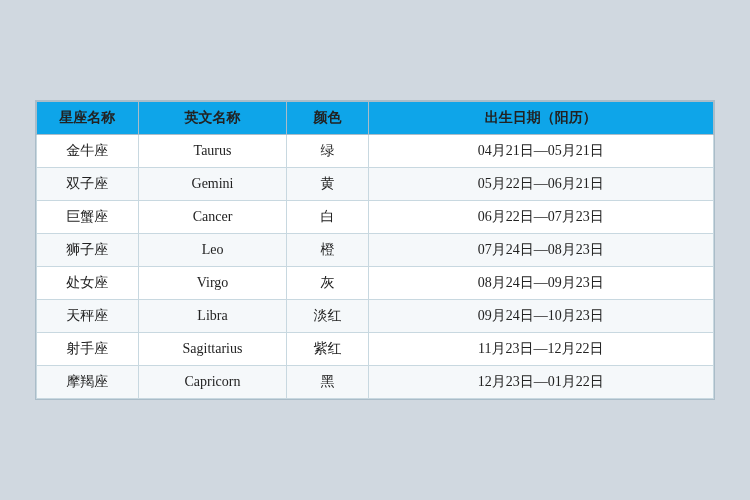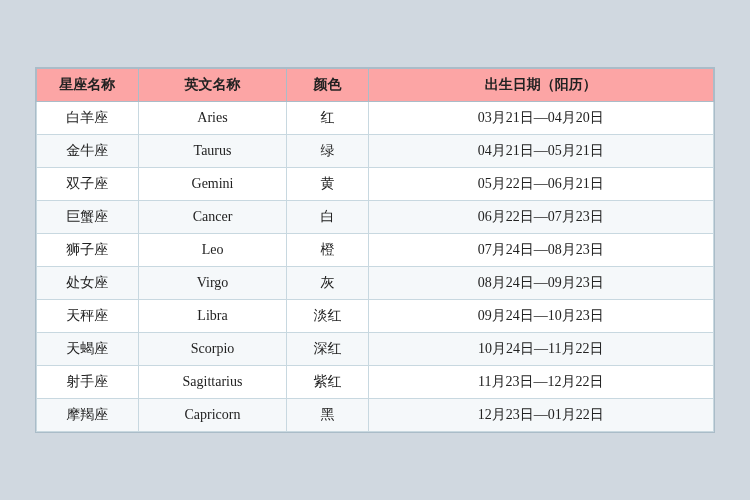--- a/index.html
+++ b/index.html
@@ -20,21 +20,21 @@
     .table-container {
       background-color: #ffffff;
       border: 1px solid #aabcc8;
       width: 680px;
     }
     table {
       width: 100%;
       border-collapse: collapse;
     }
     thead tr {
-      background-color: #fca5a5;
+      background-color: #0ea5e9;
       font-family: Liberation Mono, monospace;
     }
     thead th {
       border: 1px solid #aabcc8;
       padding: 7px 10px;
       text-align: center;
       font-weight: bold;
       color: #222;
       font-size: 14px;
     }
@@ -63,26 +63,20 @@
   <table>
     <thead>
       <tr>
         <th class="col-chinese">星座名称</th>
         <th class="col-english">英文名称</th>
         <th class="col-color">颜色</th>
         <th class="col-date">出生日期（阳历）</th>
       </tr>
     </thead>
     <tbody id="table-body">
-    <tr>
-          <td>白羊座</td>
-          <td>Aries</td>
-          <td>红</td>
-          <td>03月21日—04月20日</td>
-        </tr>
         <tr>
           <td>金牛座</td>
           <td>Taurus</td>
           <td>绿</td>
           <td>04月21日—05月21日</td>
         </tr>
         <tr>
           <td>双子座</td>
           <td>Gemini</td>
           <td>黄</td>
@@ -106,26 +100,20 @@
           <td>灰</td>
           <td>08月24日—09月23日</td>
         </tr>
         <tr>
           <td>天秤座</td>
           <td>Libra</td>
           <td>淡红</td>
           <td>09月24日—10月23日</td>
         </tr>
         <tr>
-          <td>天蝎座</td>
-          <td>Scorpio</td>
-          <td>深红</td>
-          <td>10月24日—11月22日</td>
-        </tr>
-        <tr>
           <td>射手座</td>
           <td>Sagittarius</td>
           <td>紫红</td>
           <td>11月23日—12月22日</td>
         </tr>
         <tr>
           <td>摩羯座</td>
           <td>Capricorn</td>
           <td>黑</td>
           <td>12月23日—01月22日</td>

